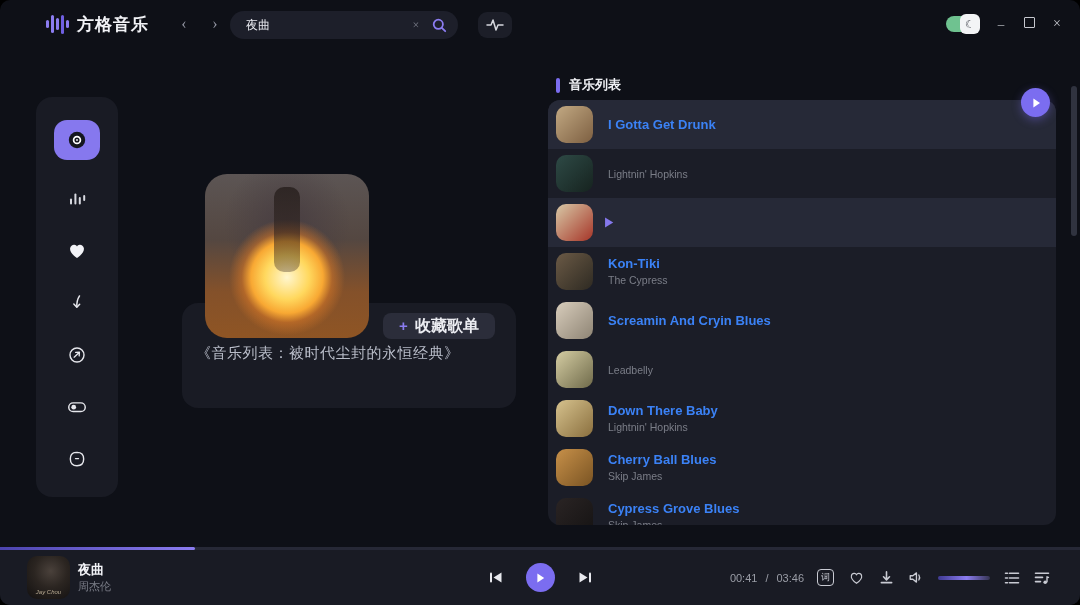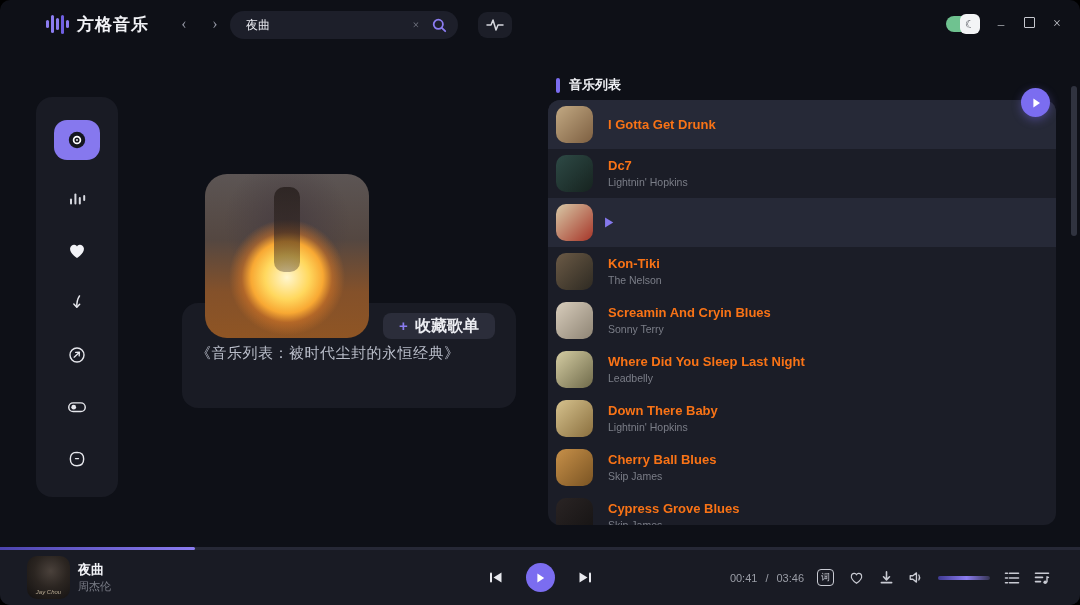--- a/index.html
+++ b/index.html
@@ -60,21 +60,21 @@
   
   .list-wrap{position:absolute;left:548px;top:74px;width:412px;height:451px;}
   .list-header{display:flex;align-items:center;gap:9px;height:22px;margin-left:8px;}
   .list-header-bar{width:4px;height:15px;border-radius:2px;background:#7b6df0;}
   .list-header-text{color:#f0f1f5;font-size:13px;font-weight:bold;}
   .song-list{position:absolute;left:0;top:26px;width:508px;height:425px;background:#1b1d27;border-radius:12px;overflow:hidden;}
   .song-row{height:49px;display:flex;align-items:center;padding:0 10px 0 8px;box-sizing:border-box;cursor:pointer;position:relative;}
   .song-row.highlight{background:#262937;}
   .song-thumb{width:37px;height:37px;border-radius:10px;flex:0 0 37px;}
   .song-meta{margin-left:15px;flex:1;min-width:0;}
-  .song-title{color:#f97316;font-size:13px;font-weight:bold;line-height:16px;white-space:nowrap;}
+  .song-title{color:#3b82f6;font-size:13px;font-weight:bold;line-height:16px;white-space:nowrap;}
   .song-artist{color:#7b7e88;font-size:10.5px;line-height:14px;margin-top:1px;white-space:nowrap;}
   .row-play{width:22px;display:flex;justify-content:flex-end;margin-right:8px;}
   .float-play{position:absolute;left:1021px;top:88px;width:29px;height:29px;border-radius:50%;background:#7b6df0;display:flex;align-items:center;justify-content:center;cursor:pointer;box-shadow:0 3px 10px rgba(123,109,240,.4);z-index:5;}
   .scrollbar-thumb{position:absolute;right:3px;top:86px;width:6px;height:150px;border-radius:3px;background:#30333f;}
 
   
   .playerbar{position:absolute;left:0;right:0;bottom:0;height:55px;background:#191b24;}
   .progress-track{position:absolute;left:0;right:0;top:-3px;height:3px;background:#262836;}
   .progress-fill{height:3px;border-radius:0 2px 2px 0;background:linear-gradient(90deg,#4c44ae,#8b7cf0);}
   .np-thumb{position:absolute;left:27px;top:6px;width:43px;height:43px;border-radius:10px;overflow:hidden;
@@ -204,21 +204,20 @@
       <span class="row-play" style="visibility: hidden;">
         <svg width="13" height="13" viewBox="0 0 12 12">
               <path d="M2.8 1.4 L10.4 6 L2.8 10.6 Z" fill="#8578ec"></path>
             </svg>
       </span>
     </div>
 
     <div class="song-row">
       <div class="song-thumb" style="background: linear-gradient(135deg, rgb(46, 74, 70), rgb(22, 35, 31));"></div>
       <div class="song-meta">
-        <div class="song-title">Dc7</div>
         <div class="song-artist">Lightnin' Hopkins</div>
       </div>
       <span class="row-play" style="visibility: hidden;">
         <svg width="13" height="13" viewBox="0 0 12 12">
               <path d="M2.8 1.4 L10.4 6 L2.8 10.6 Z" fill="#8578ec"></path>
             </svg>
       </span>
     </div>
 
     <div class="song-row highlight">
@@ -227,46 +226,44 @@
         <svg width="13" height="13" viewBox="0 0 12 12">
               <path d="M2.8 1.4 L10.4 6 L2.8 10.6 Z" fill="#8578ec"></path>
             </svg>
       </span>
     </div>
 
     <div class="song-row">
       <div class="song-thumb" style="background: linear-gradient(135deg, rgb(107, 90, 70), rgb(46, 42, 34));"></div>
       <div class="song-meta">
         <div class="song-title">Kon-Tiki</div>
-        <div class="song-artist">The Nelson</div>
+        <div class="song-artist">The Cypress</div>
       </div>
       <span class="row-play" style="visibility: hidden;">
         <svg width="13" height="13" viewBox="0 0 12 12">
               <path d="M2.8 1.4 L10.4 6 L2.8 10.6 Z" fill="#8578ec"></path>
             </svg>
       </span>
     </div>
 
     <div class="song-row">
       <div class="song-thumb" style="background: linear-gradient(135deg, rgb(216, 205, 188), rgb(142, 132, 116));"></div>
       <div class="song-meta">
         <div class="song-title">Screamin And Cryin Blues</div>
-        <div class="song-artist">Sonny Terry</div>
       </div>
       <span class="row-play" style="visibility: hidden;">
         <svg width="13" height="13" viewBox="0 0 12 12">
               <path d="M2.8 1.4 L10.4 6 L2.8 10.6 Z" fill="#8578ec"></path>
             </svg>
       </span>
     </div>
 
     <div class="song-row">
       <div class="song-thumb" style="background: linear-gradient(135deg, rgb(213, 205, 163), rgb(111, 106, 74));"></div>
       <div class="song-meta">
-        <div class="song-title">Where Did You Sleep Last Night</div>
         <div class="song-artist">Leadbelly</div>
       </div>
       <span class="row-play" style="visibility: hidden;">
         <svg width="13" height="13" viewBox="0 0 12 12">
               <path d="M2.8 1.4 L10.4 6 L2.8 10.6 Z" fill="#8578ec"></path>
             </svg>
       </span>
     </div>
 
     <div class="song-row">

